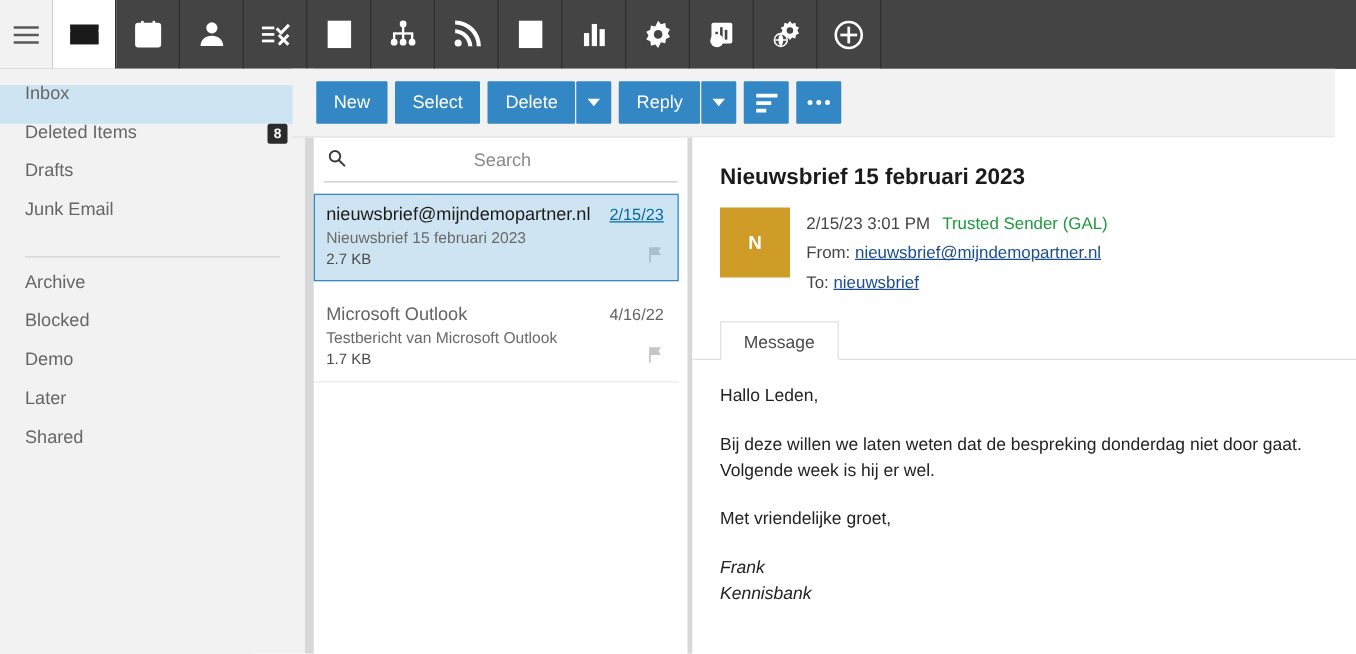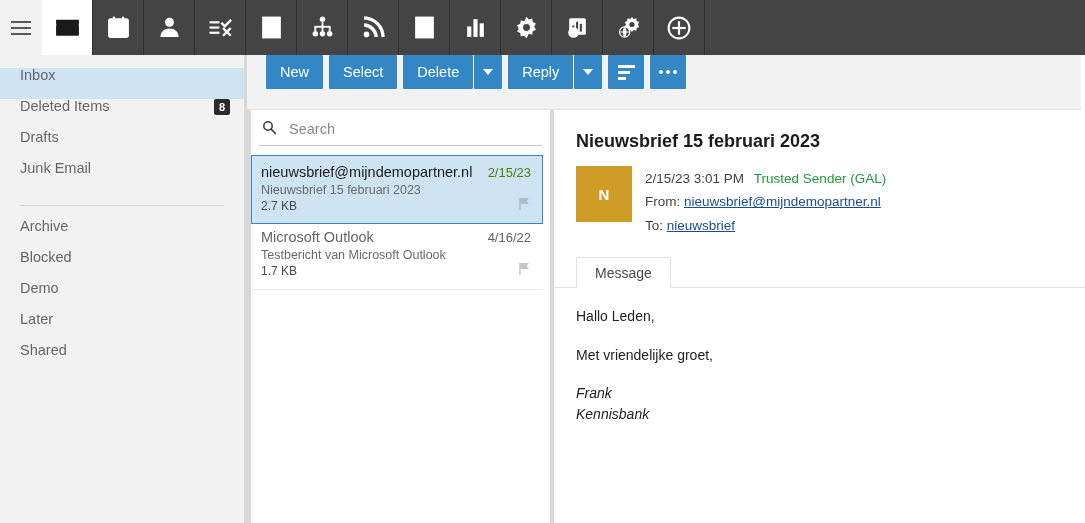--- a/index.html
+++ b/index.html
@@ -100,25 +100,25 @@
     margin: 13px 20px 13px 20px;
   }
   .sidebar-rail {
     position: absolute;
     left: 244px; top: 55px;
     width: 7px; height: 468px;
     background: #d8d8d8;
   }
   .toolbar {
     position: absolute;
-    left: 247px; top: 55px;
+    left: 234px; top: 55px;
     width: 834px; height: 55px;
     background: #f2f2f2;
     display: flex;
-    align-items: flex-start;
+    align-items: center;
     gap: 6px;
     padding-left: 19px;
     border-bottom: 1px solid #e3e3e3;
   }
   .btn {
     background: #3287c4;
     color: #ffffff;
     border: none;
     height: 34px;
     font-size: 14.5px;
@@ -182,49 +182,50 @@
   }
   .searchwrap .mag { margin: 0 10px 0 3px; display: block; }
   .searchinput {
     border: none;
     outline: none;
     font-size: 14.5px;
     color: #444444;
     font-family: "Liberation Sans", sans-serif;
     width: 230px;
     background: transparent;
+    text-align: center;
   }
   .searchinput::placeholder { color: #8a8a8a; }
 
   
   .maillist {
     position: absolute;
     left: 251px; top: 155px;
     width: 292px;
   }
   .mailitem {
     position: relative;
-    padding: 5px 12px 9px 10px;
+    padding: 19px 12px 9px 10px;
     border-bottom: 1px solid #eaeaea;
     cursor: default;
   }
   .mailitem.selected {
     background: #cfe4f2;
     border: 1px solid #3287c4;
     padding: 8px 11px 8px 9px;
   }
   .mi-row1 {
     display: flex;
     justify-content: space-between;
     align-items: baseline;
   }
   .mi-from { font-size: 14.5px; color: #636363; }
   .mailitem.selected .mi-from { color: #1b1b1b; }
   .mi-date { font-size: 13px; color: #636363; white-space: nowrap; }
-  .mailitem.selected .mi-date { color: #4d7c0f; }
+  .mailitem.selected .mi-date { color: #0369a1; text-decoration: underline; }
   .mi-subject { font-size: 12.5px; color: #6a6a6a; margin-top: 3px; }
   .mi-row3 {
     display: flex;
     justify-content: space-between;
     align-items: center;
     margin-top: 0;
   }
   .mi-size { font-size: 12px; color: #4a4a4a; }
   .flag { display: block; }
 
@@ -607,20 +608,24 @@
       </div>
     </div>
 
     <div class="tabs">
       <div class="tabs-baseline"></div>
       <div class="tab">Message</div>
     </div>
 
     <div class="body">
       <p>Hallo Leden,</p>
+      <p>
+        <span>Bij deze willen we laten weten dat de bespreking donderdag niet door gaat.</span><br>
+        <span>Volgende week is hij er wel.</span>
+      </p>
       <p>Met vriendelijke groet,</p>
       <p>
         <span>Frank</span><br>
         <span>Kennisbank</span>
       </p>
     </div>
   </div>
 
 </div>
 

